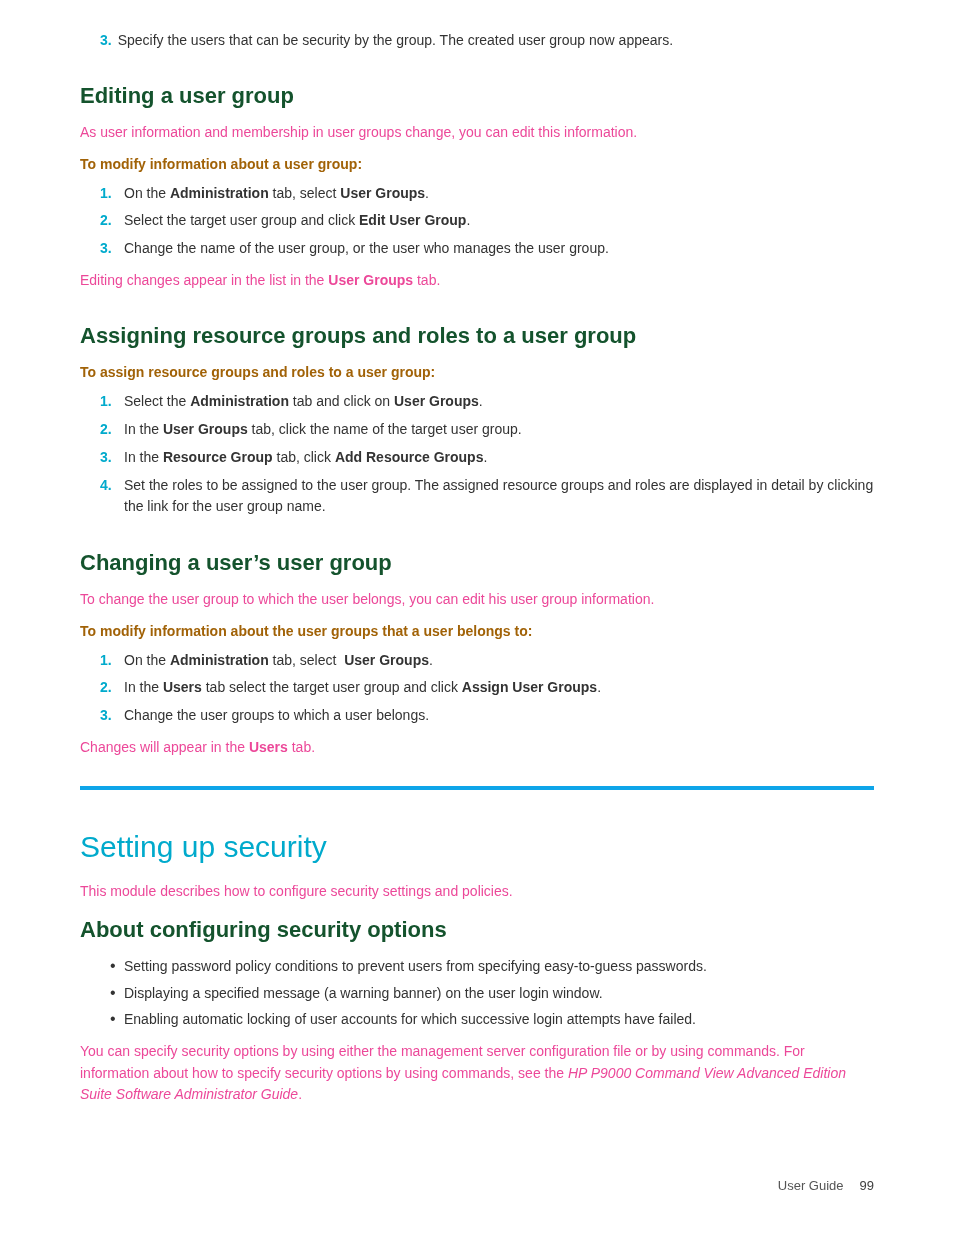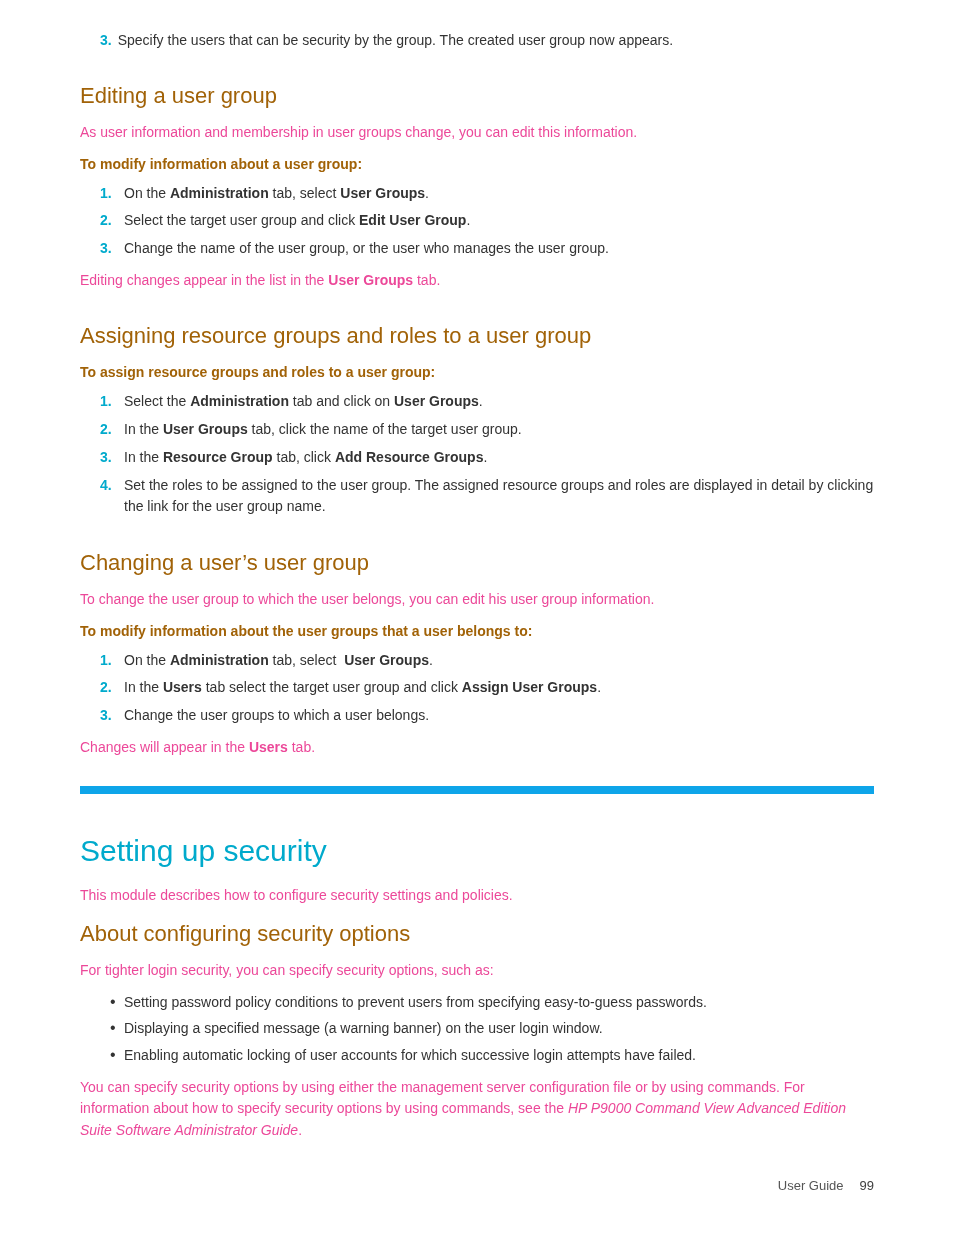--- a/index.html
+++ b/index.html
@@ -24,23 +24,23 @@
       padding-left: 20px;
     }
 
     .intro-step .step-num {
       color: #00aacc;
       font-weight: bold;
       margin-right: 6px;
     }
 
     h2.section-heading {
-      color: #a16207;
+      color: #14532d;
       font-size: 22px;
-      font-weight: normal;
+      font-weight: bold;
       margin-bottom: 10px;
       margin-top: 4px;
     }
 
     h1.major-heading {
       color: #00aacc;
       font-size: 30px;
       font-weight: normal;
       margin-bottom: 12px;
       margin-top: 10px;
@@ -53,21 +53,21 @@
       margin-bottom: 8px;
       margin-top: 2px;
     }
 
     .section {
       margin-bottom: 28px;
     }
 
     .major-section {
       margin-bottom: 28px;
-      border-top: 8px solid #0ea5e9;
+      border-top: 4px solid #0ea5e9;
       padding-top: 24px;
       margin-top: 10px;
     }
 
     .body-text {
       margin-bottom: 10px;
       color: #ec4899;
       line-height: 1.55;
     }
 
@@ -221,21 +221,20 @@
     Changes will appear in the <span class="bold">Users</span> tab.
   </p>
 </div>
 
 <div class="major-section">
   <h1 class="major-heading">Setting up security</h1>
   <p class="body-text">This module describes how to configure security settings and policies.</p>
 
   <div class="section">
     <h2 class="section-heading">About configuring security options</h2>
-    <p class="body-text">For tighter login security, you can specify security options, such as:</p>
     <ul class="bullet-list">
       <li>Setting password policy conditions to prevent users from specifying easy-to-guess passwords.</li>
       <li>Displaying a specified message (a warning banner) on the user login window.</li>
       <li>Enabling automatic locking of user accounts for which successive login attempts have failed.</li>
     </ul>
     <p class="body-text">
       You can specify security options by using either the management server configuration file or by using commands. For information about how to specify security options by using commands, see the <span class="italic">HP P9000 Command View Advanced Edition Suite Software Administrator Guide</span>.
     </p>
   </div>
 </div>

